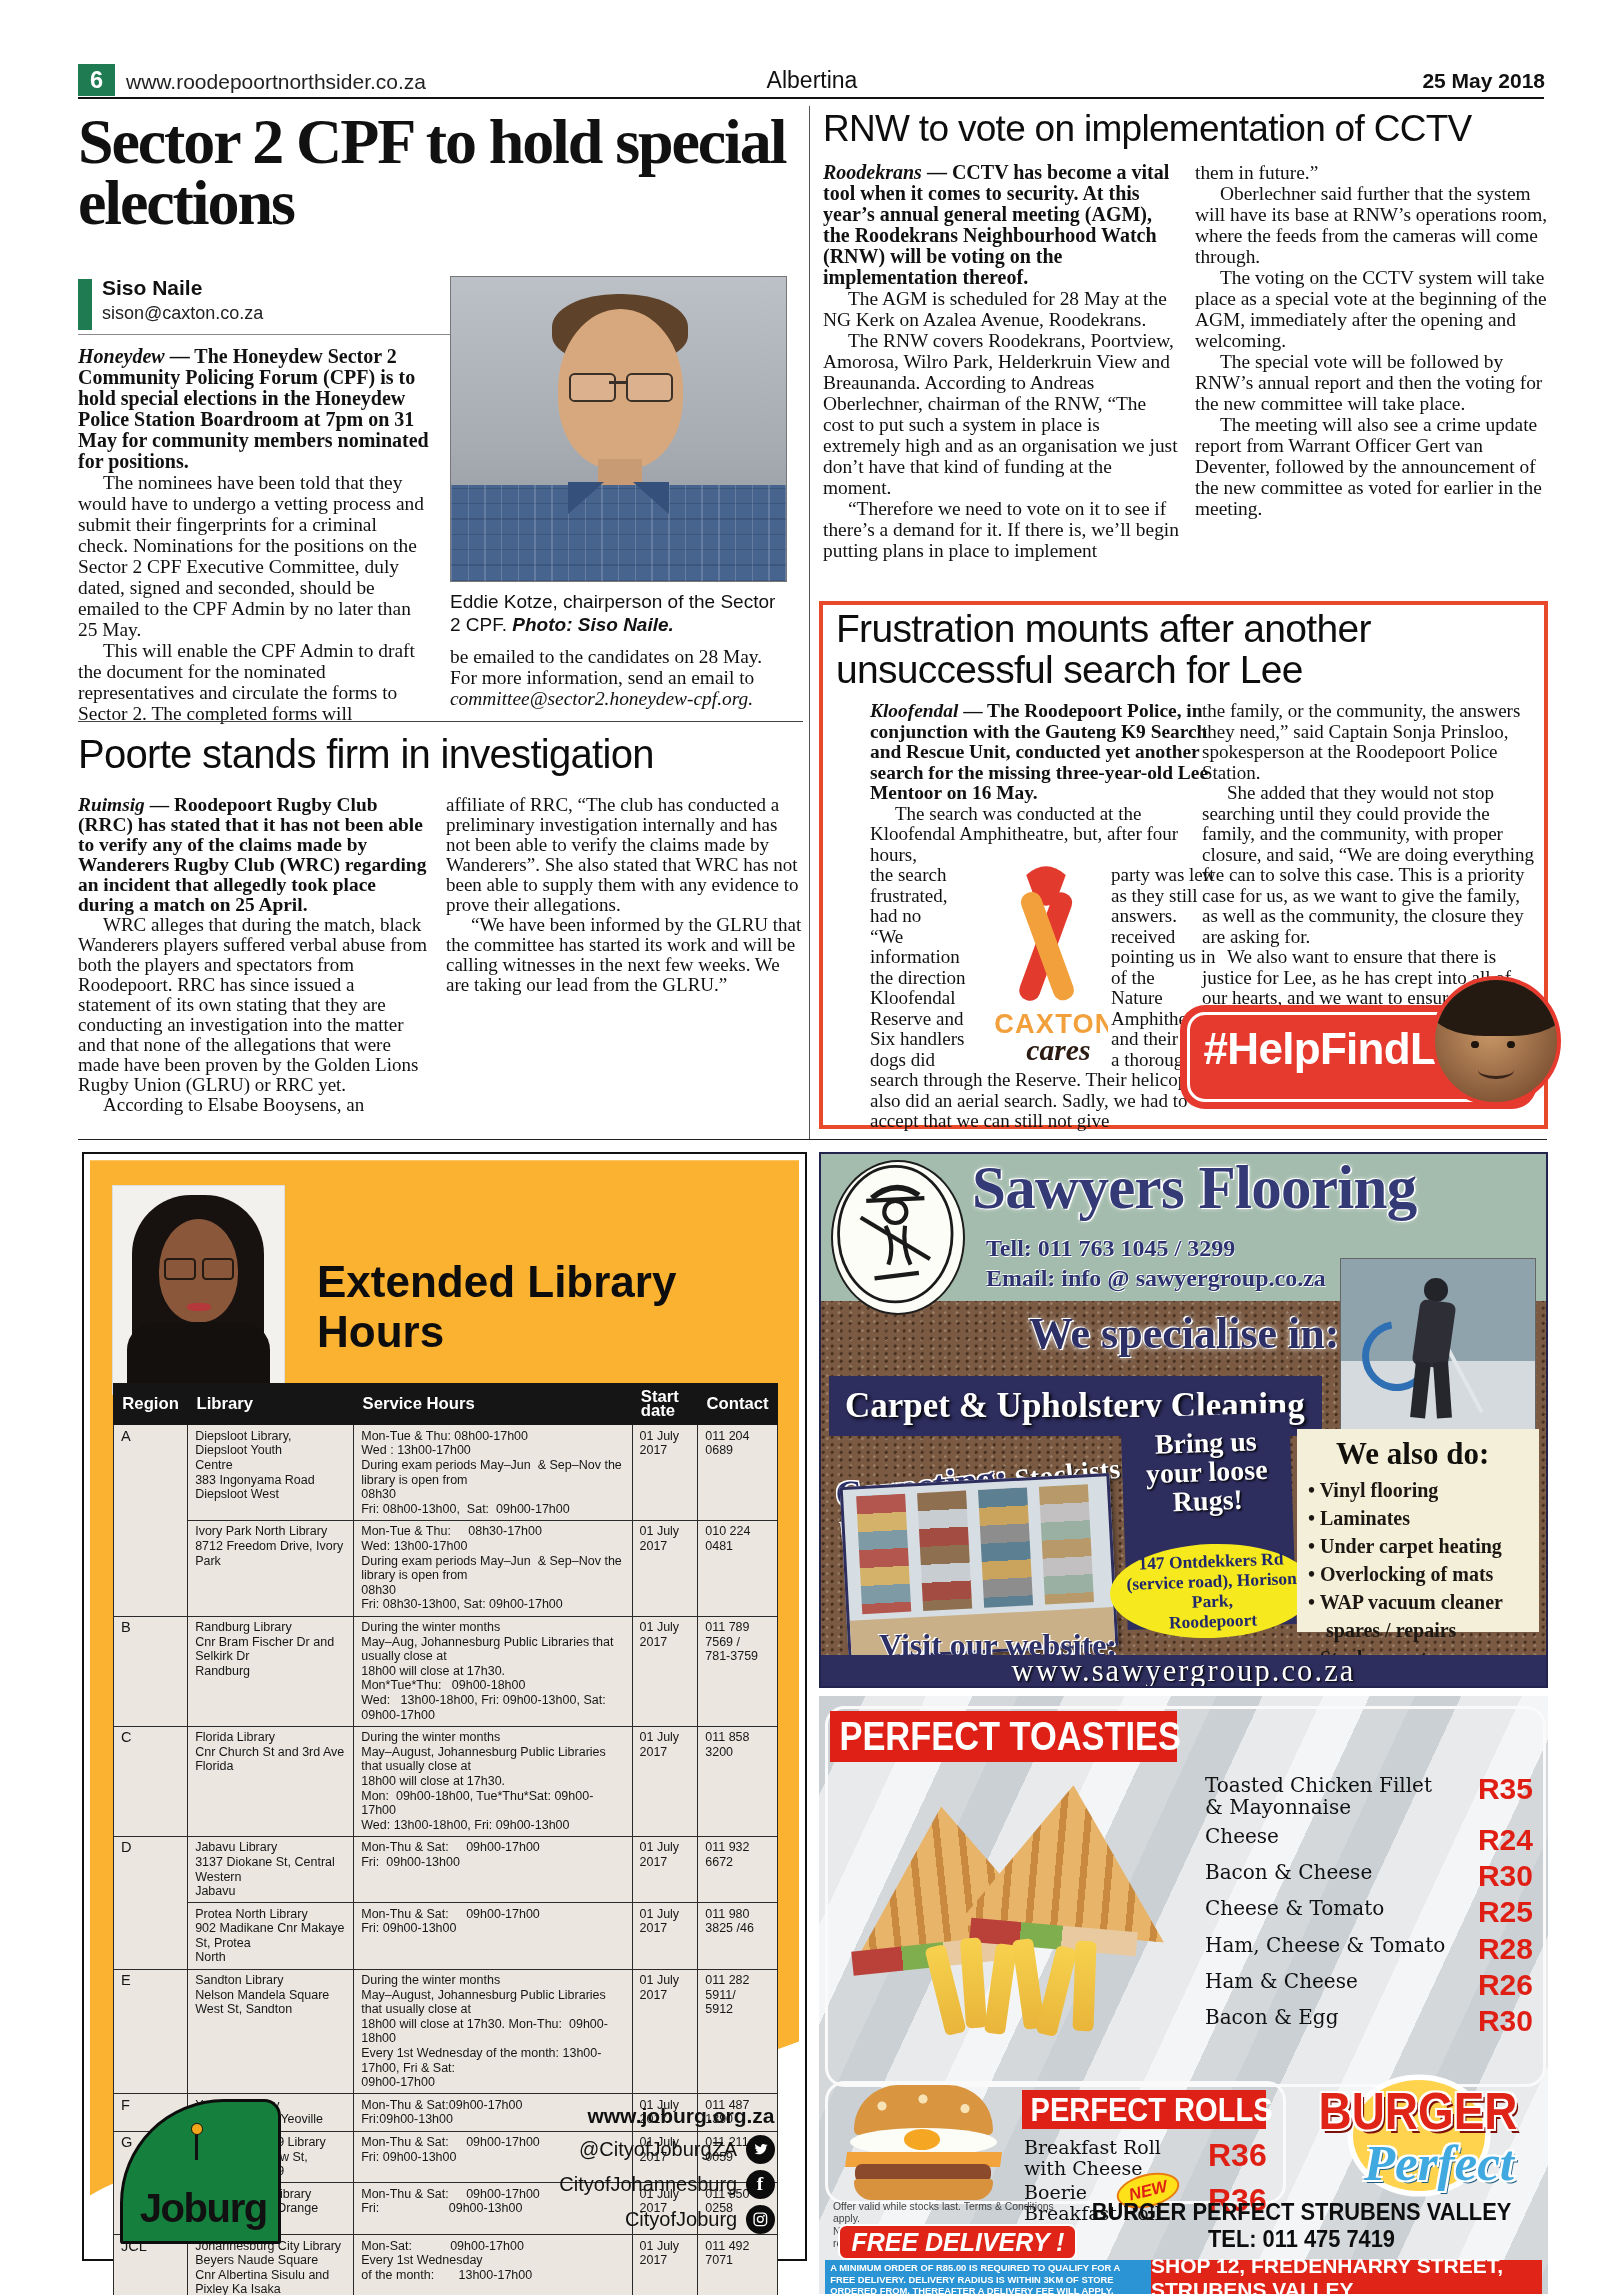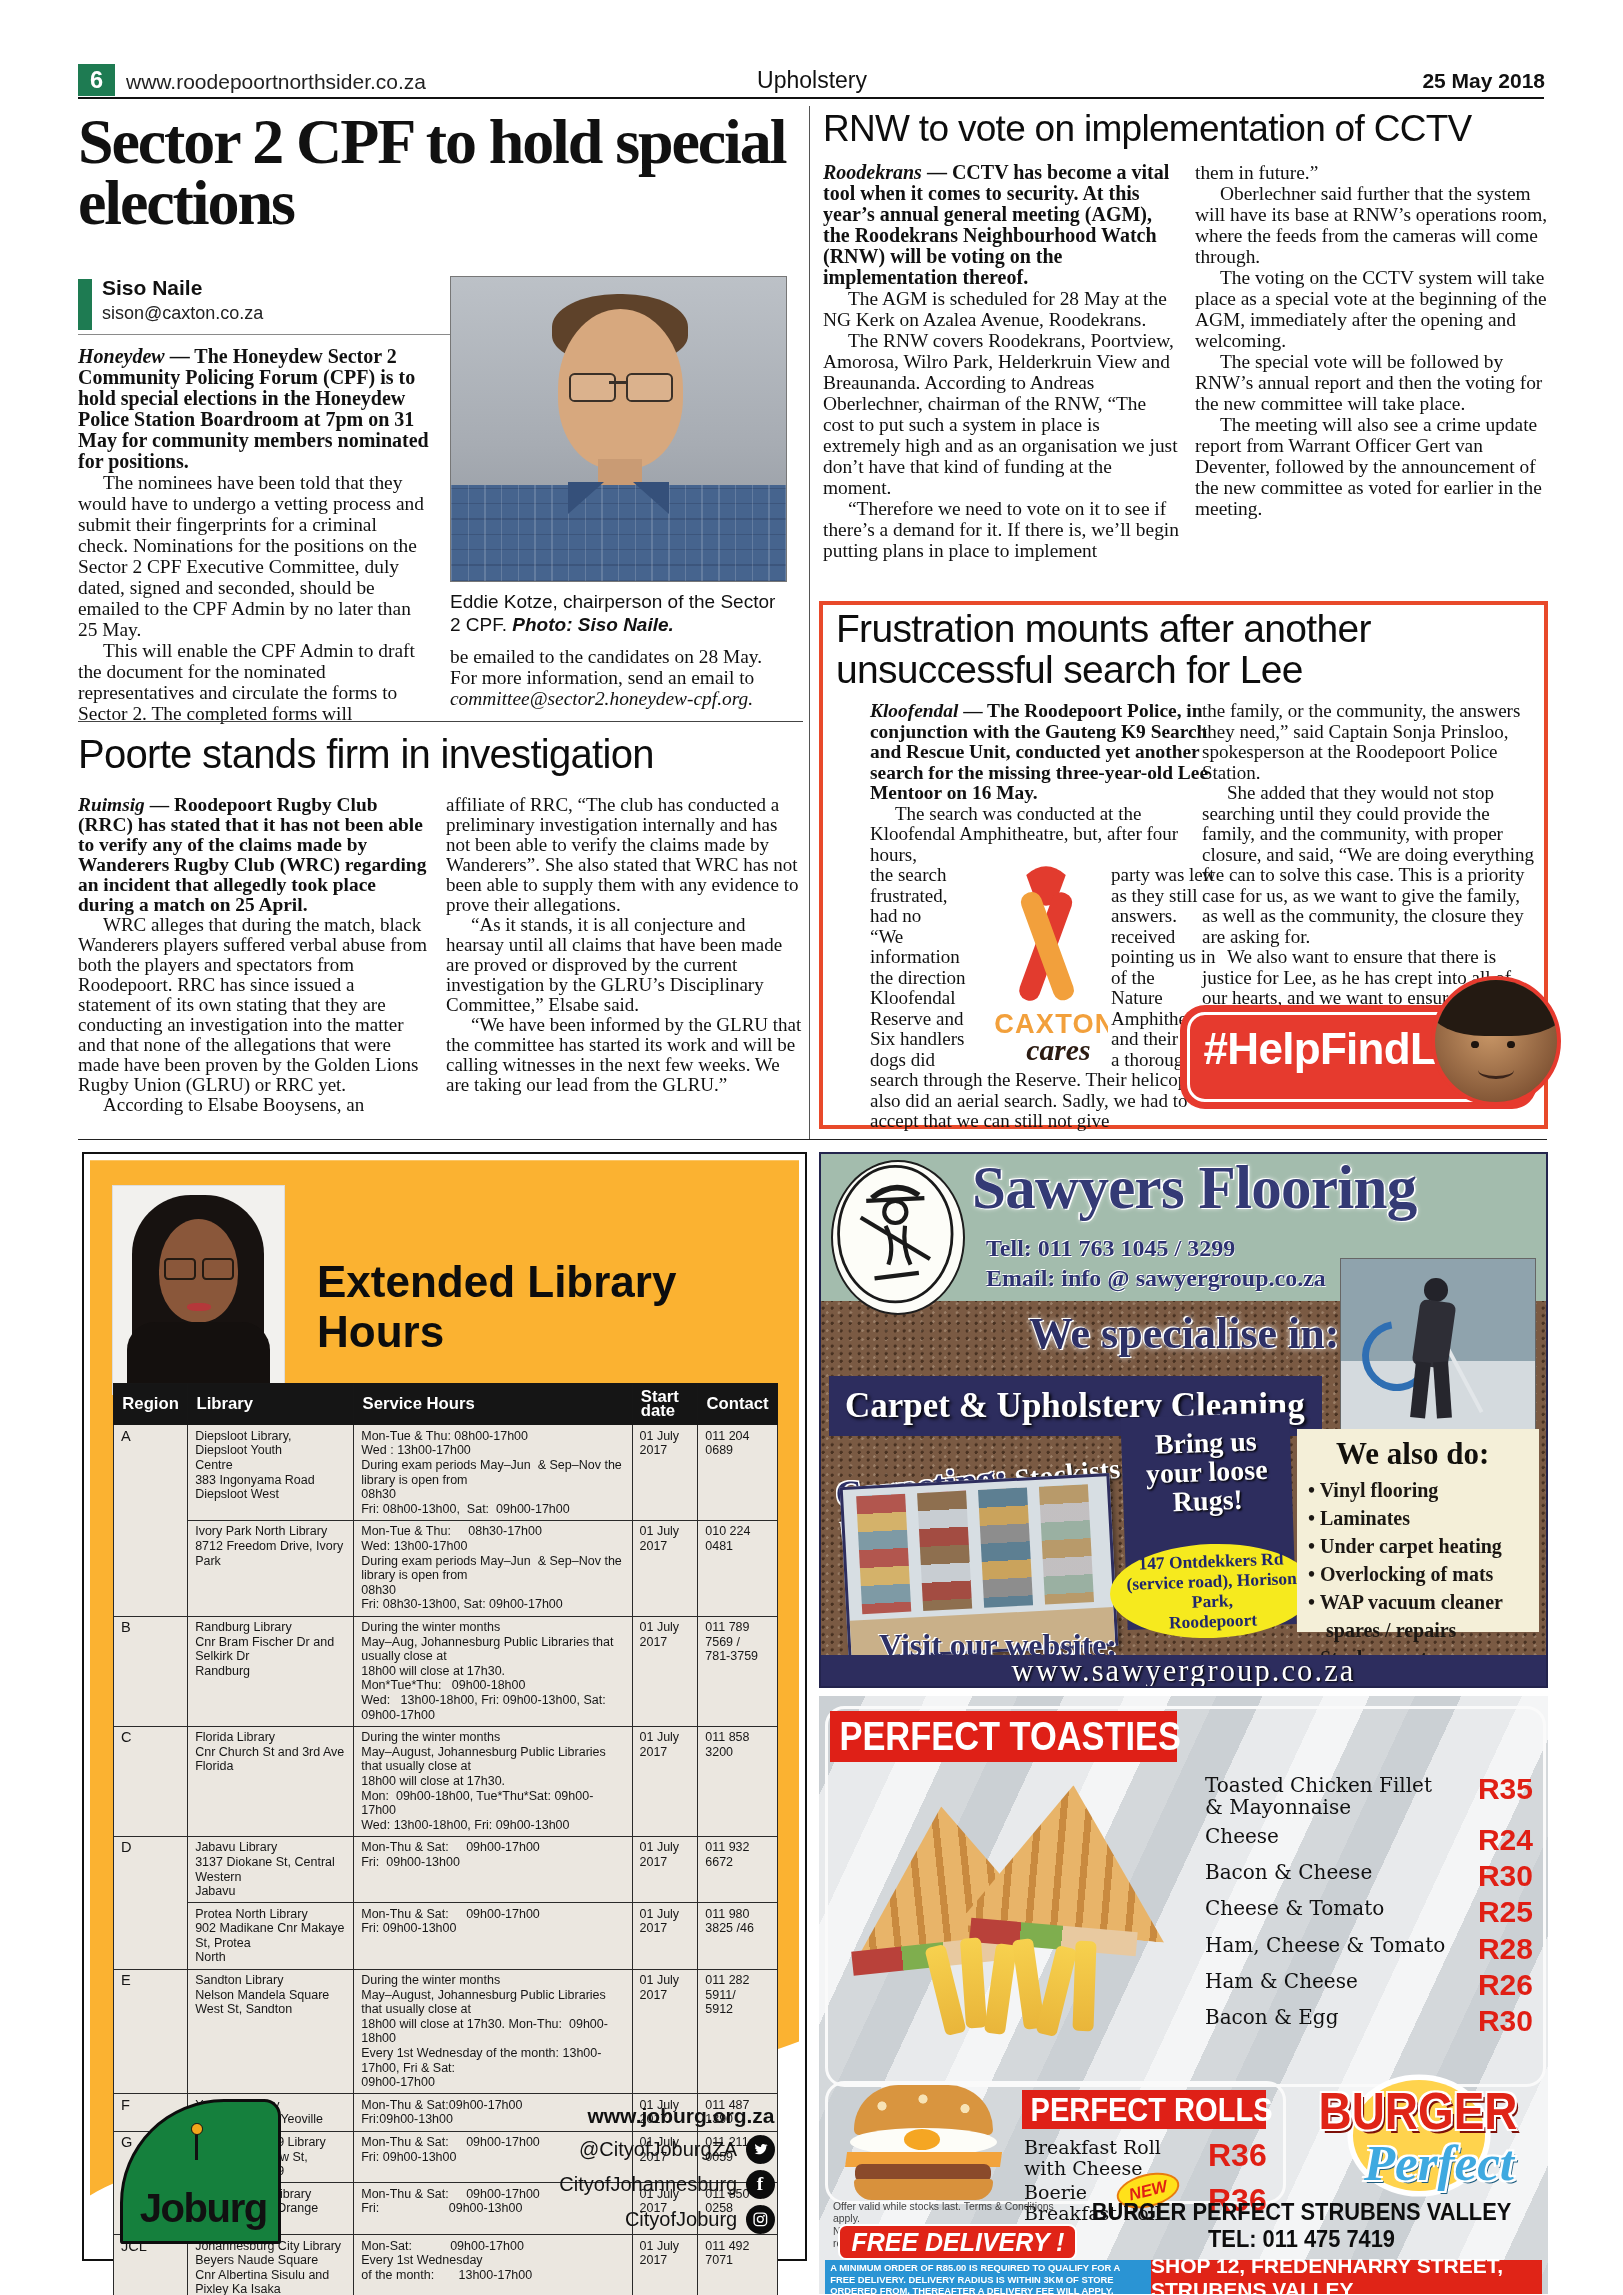--- a/index.html
+++ b/index.html
@@ -226,21 +226,21 @@
 </style>
 </head>
 <body>
 
 <div class="page">
 
   <div class="abs pagenum">
       <span>6</span>
     </div>
   <div class="abs site sans">www.roodepoortnorthsider.co.za</div>
-  <div class="abs section sans">Upholstery</div>
+  <div class="abs section sans">Albertina</div>
   <div class="abs pdate sans">25 May 2018</div>
   <div class="abs hdr-rule"></div>
   <div class="abs vrule"></div>
 
   <div class="abs headline-serif" style="left:78px;top:112px;width:736px;font-size:64px;">Sector 2 CPF to hold special elections</div>
   <div class="abs byline-block"></div>
   <div class="abs byline-name">Siso Naile</div>
   <div class="abs byline-mail">sison@caxton.co.za</div>
   <div class="abs byline-rule"></div>
 
@@ -270,21 +270,20 @@
   <div class="abs s2-rule"></div>
 
   <div class="abs headline-sans" style="left:78px;top:732px;width:729px;font-size:40px;">Poorte stands firm in investigation</div>
   <div class="abs col body27" style="left:78px;top:795px;width:352px;">
     <p class="lead" style="font-size:19.4px;"><span class="loc">Ruimsig</span><span> — Roodepoort Rugby Club (RRC) has stated that it has not been able to verify any of the claims made by Wanderers Rugby Club (WRC) regarding an incident that allegedly took place during a match on 25 April.</span></p>
     <p>WRC alleges that during the match, black Wanderers players suffered verbal abuse from both the players and spectators from Roodepoort. RRC has since issued a statement of its own stating that they are conducting an investigation into the matter and that none of the allegations that were made have been proven by the Golden Lions Rugby Union (GLRU) or RRC yet.</p>
     <p>According to Elsabe Booysens, an</p>
   </div>
   <div class="abs col body27" style="left:446px;top:795px;width:357px;">
     <p class="nind">affiliate of RRC, “The club has conducted a preliminary investigation internally and has not been able to verify the claims made by Wanderers”. She also stated that WRC has not been able to supply them with any evidence to prove their allegations.</p>
-    <p>“As it stands, it is all conjecture and hearsay until all claims that have been made are proved or disproved by the current investigation by the GLRU’s Disciplinary Committee,” Elsabe said.</p>
     <p>“We have been informed by the GLRU that the committee has started its work and will be calling witnesses in the next few weeks. We are taking our lead from the GLRU.”</p>
   </div>
 
   <div class="abs headline-sans" style="left:823px;top:108px;width:725px;font-size:37px;">RNW to vote on implementation of CCTV</div>
   <div class="abs col body28" style="left:823px;top:162px;width:356px;">
     <p class="lead" style="font-size:20px;"><span class="loc">Roodekrans</span><span> — CCTV has become a vital tool when it comes to security. At this year’s annual general meeting (AGM), the Roodekrans Neighbourhood Watch (RNW) will be voting on the implementation thereof.</span></p>
     <p>The AGM is scheduled for 28 May at the NG Kerk on Azalea Avenue, Roodekrans.</p>
     <p>The RNW covers Roodekrans, Poortview, Amorosa, Wilro Park, Helderkruin View and Breaunanda. According to Andreas Oberlechner, chairman of the RNW, “The cost to put such a system in place is extremely high and as an organisation we just don’t have that kind of funding at the moment.</p>
     <p>“Therefore we need to vote on it to see if there’s a demand for it. If there is, we’ll begin putting plans in place to implement</p>
   </div>

